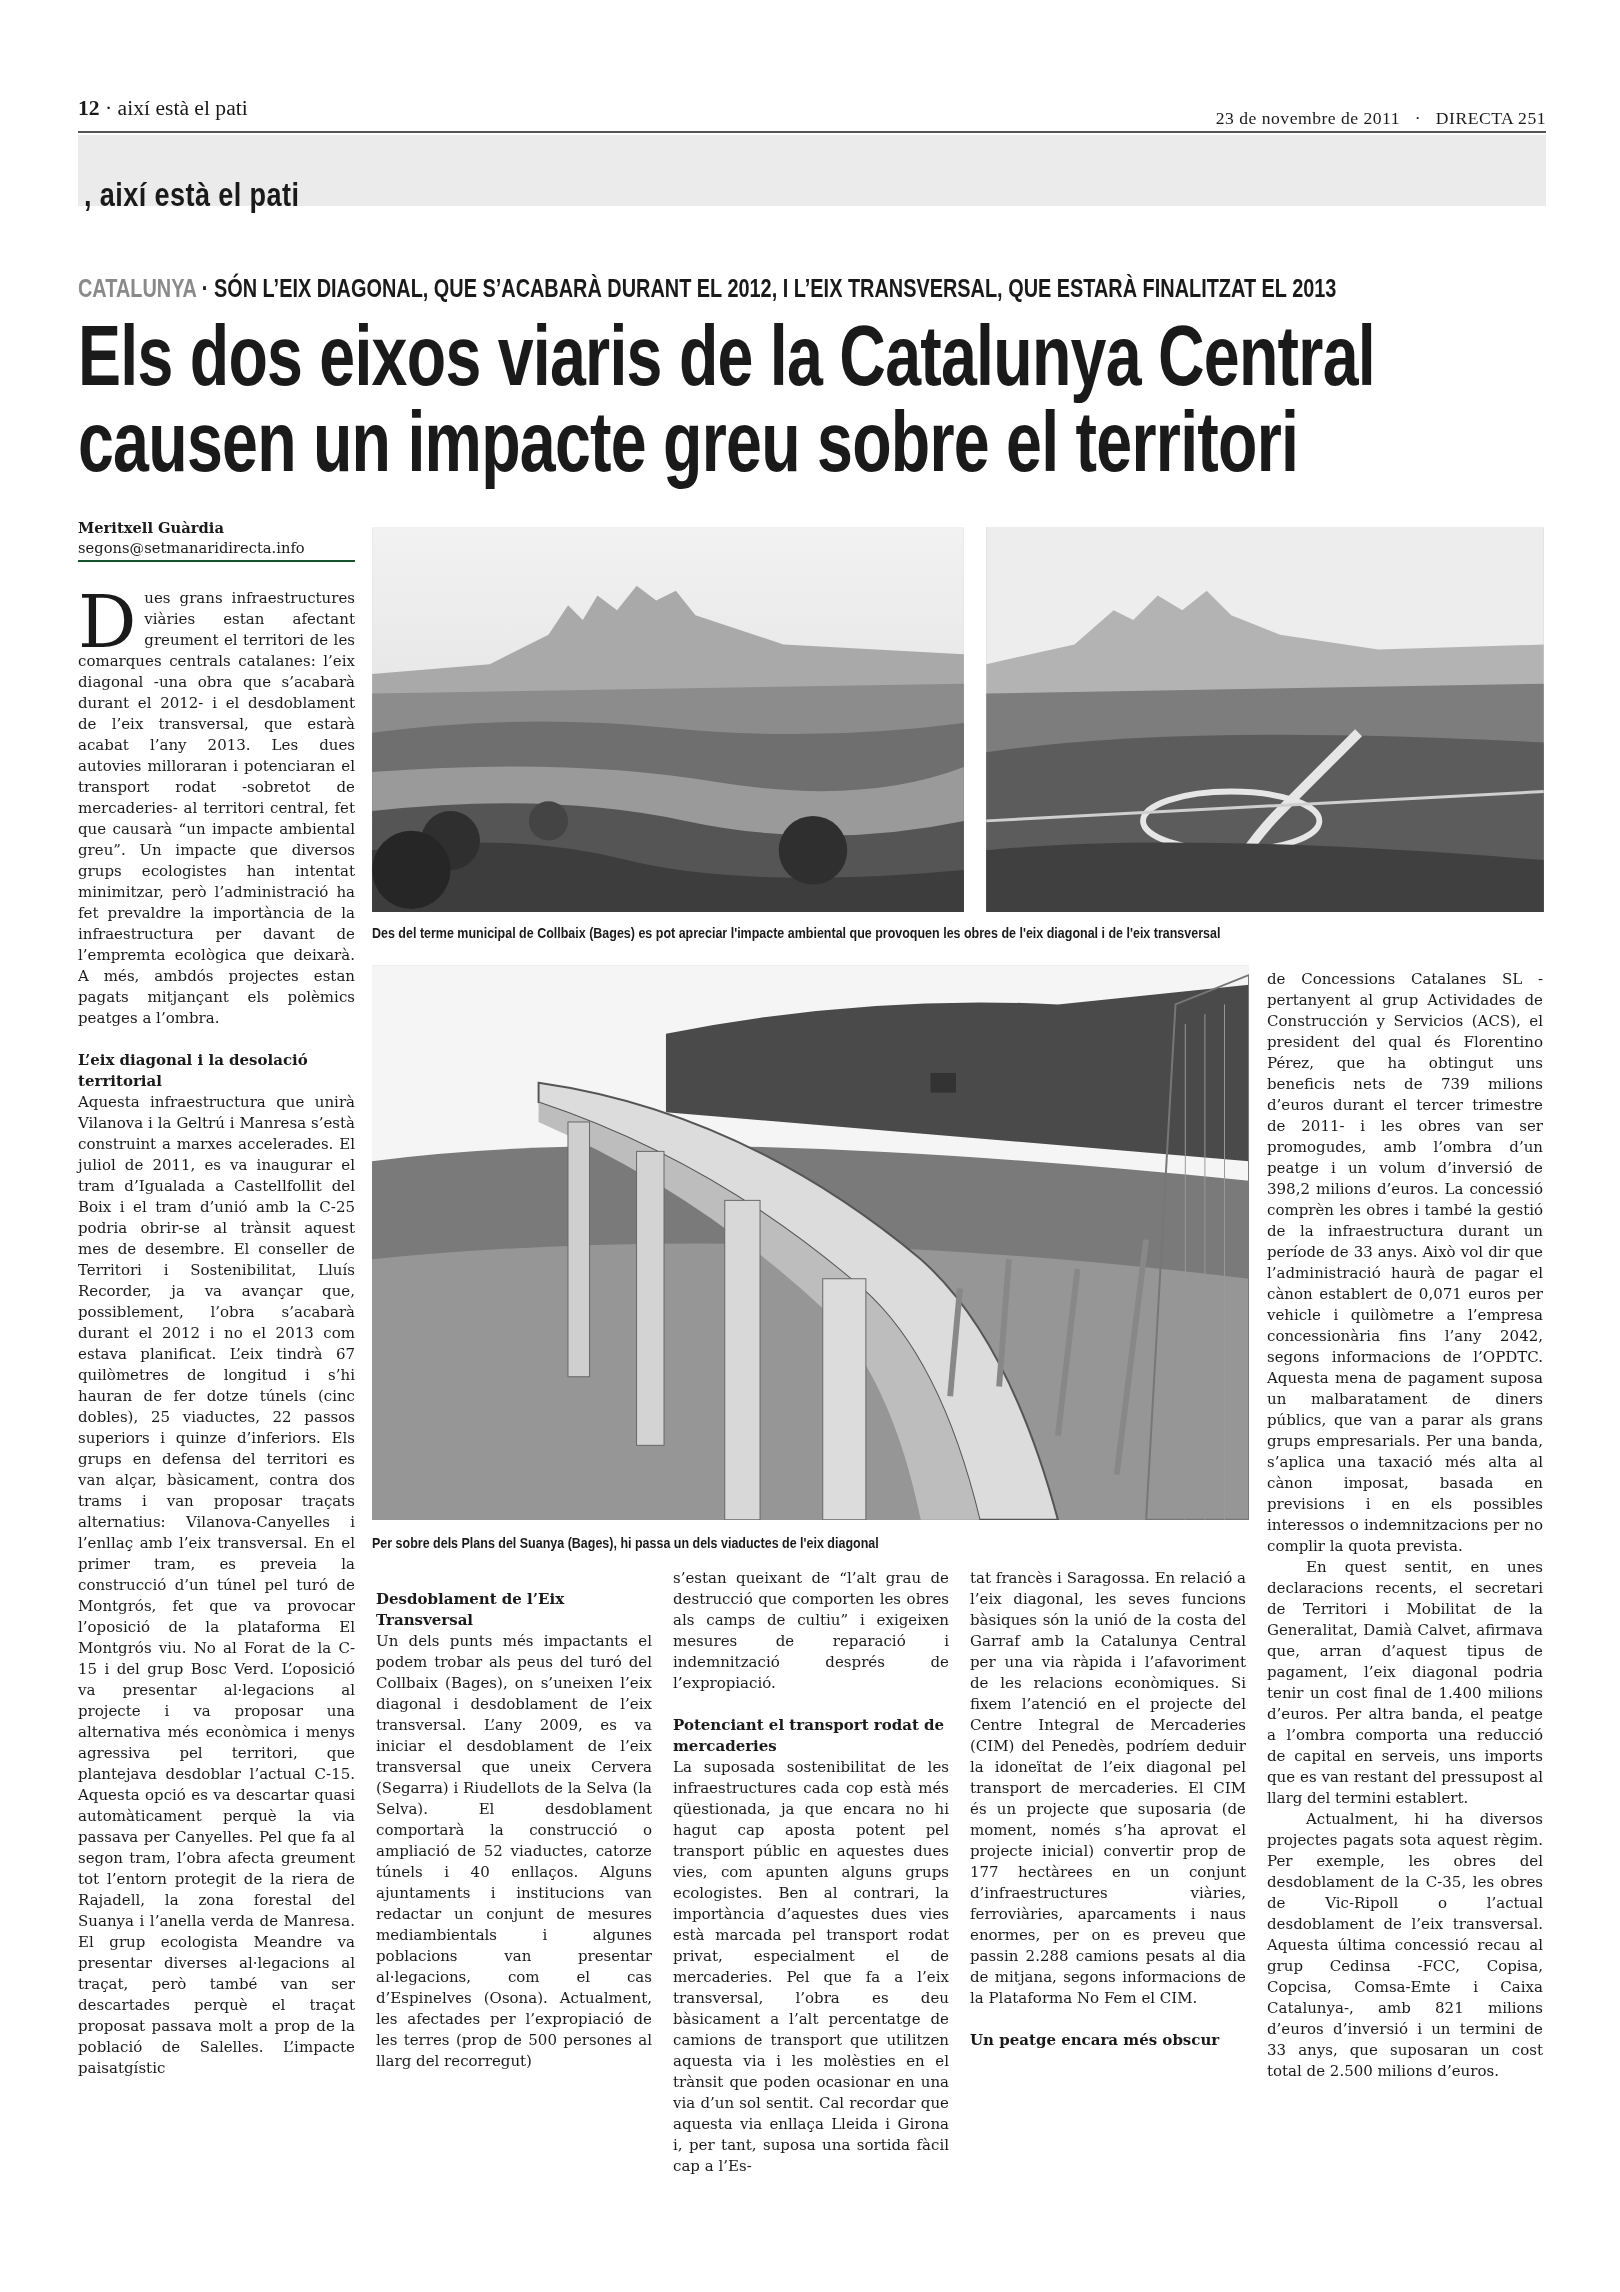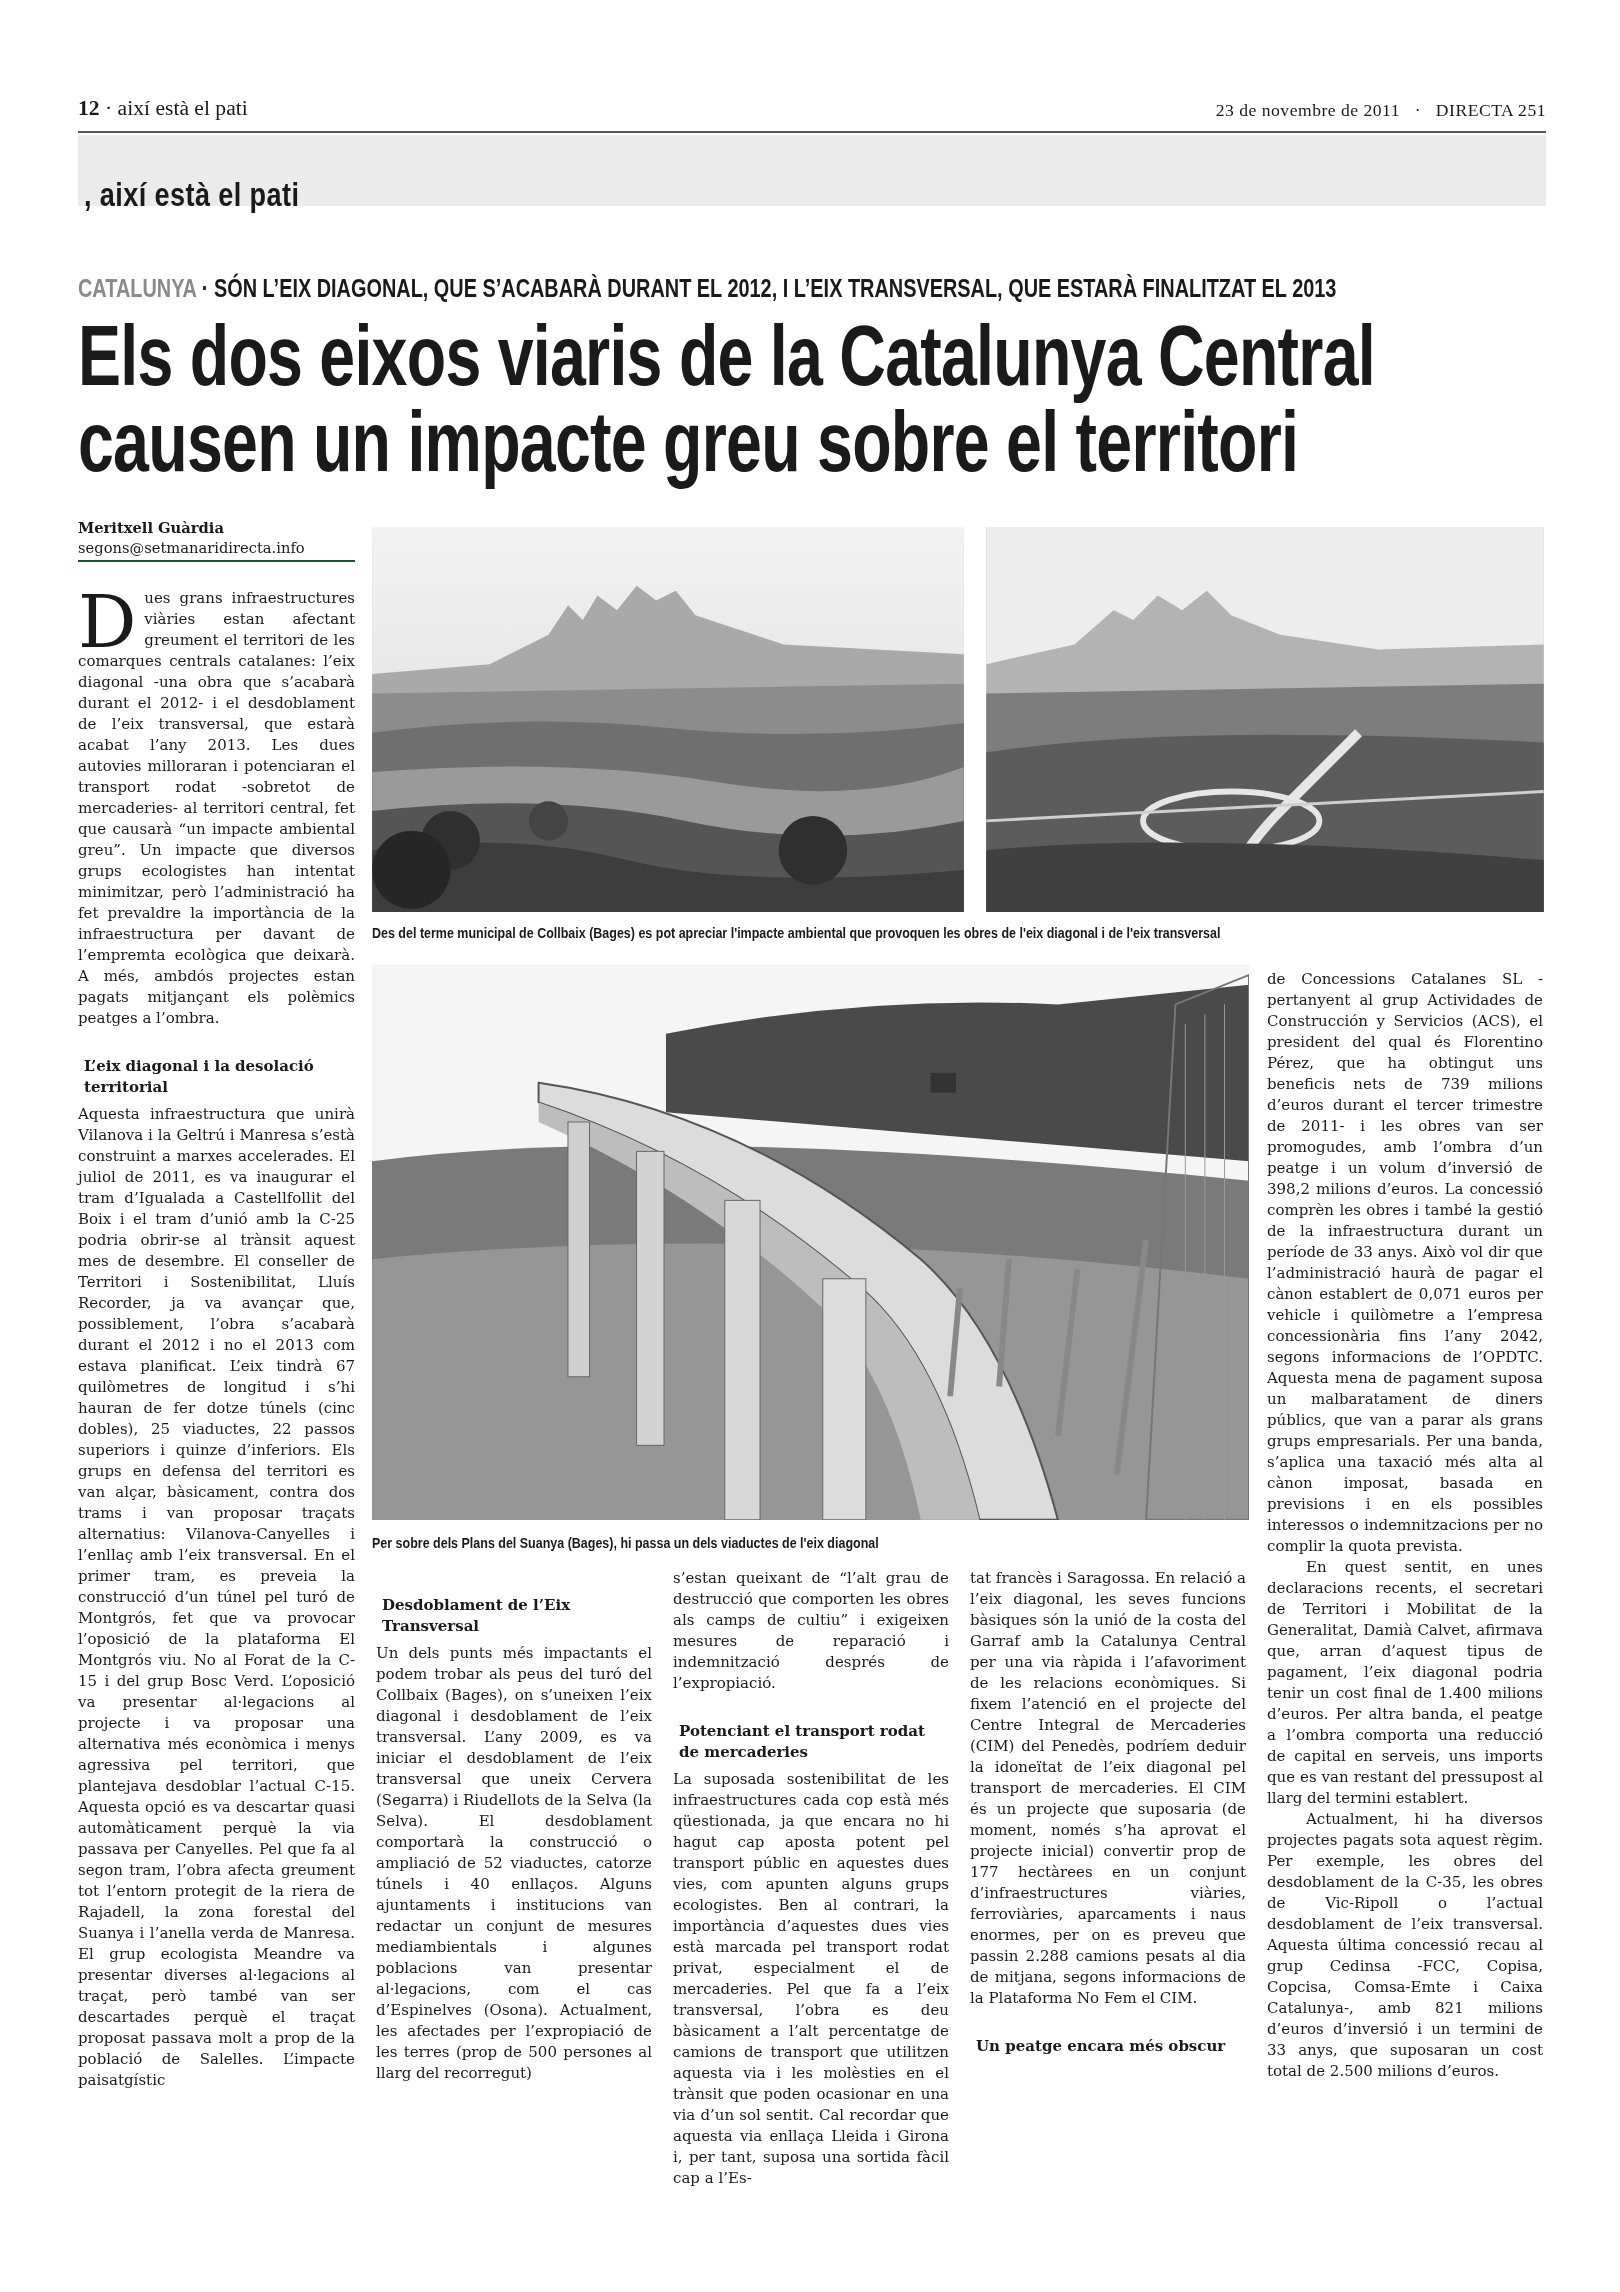--- a/index.html
+++ b/index.html
@@ -2,38 +2,38 @@
 <html><head>
 <meta charset="utf-8">
 <style>
   html, body { margin: 0; padding: 0; background: #ffffff; }
   body { width: 1620px; height: 2293px; position: relative; overflow: hidden; color: #1a1a1a; }
 
   
   .runhead { position: absolute; left: 78px; right: 74px; top: 96px; height: 35px; border-bottom: 2.9px solid #555; }
   .runhead .left { position: absolute; left: 0; top: 0; font-family: "Liberation Serif", serif; font-size: 21.6px; }
   .runhead .left b { font-weight: bold; }
-  .runhead .right { position: absolute; right: 0; top: 4px; font-family: "Liberation Serif", serif; font-size: 17.6px; letter-spacing: 0.5px; }
+  .runhead .right { position: absolute; right: 0; top: 12px; font-family: "Liberation Serif", serif; font-size: 17.6px; letter-spacing: 0.5px; }
   .section-band { position: absolute; left: 78px; right: 74px; top: 135px; height: 71px; background: #ebebeb; }
   .section-band .title { position: absolute; left: 5.9px; bottom: -7.8px; font-family: "Liberation Sans", sans-serif; font-weight: bold; font-size: 33px; transform: scaleX(0.82); transform-origin: left bottom; letter-spacing: 0.5px; }
 
   
   .kicker { position: absolute; left: 78px; top: 274px; font-family: "Liberation Sans", sans-serif; font-weight: bold; font-size: 25.5px; white-space: nowrap; transform: scaleX(0.78); transform-origin: left top; }
   .kicker .place { color: #8a8a8a; }
   .headline { position: absolute; left: 78px; top: 312px; width: 1960px; font-family: "Liberation Sans", sans-serif; font-weight: bold; font-size: 86px; line-height: 86px; transform: scaleX(0.75); transform-origin: left top; letter-spacing: -1px; }
 
   
   .byline { position: absolute; left: 78px; top: 518px; width: 277px; border-bottom: 2px solid #14532d; padding-bottom: 2.9px; font-family: "DejaVu Serif", serif; }
   .byline .author { font-weight: bold; font-size: 14.7px; line-height: 19.6px; }
   .byline .email { font-size: 14.7px; line-height: 19.6px; }
 
   
   .col { position: absolute; font-family: "DejaVu Serif", serif; font-size: 15px; line-height: 21px; text-align: justify; hyphens: manual; }
   .col p { margin: 0; }
-  .col h3 { margin: 6px; font-size: 15px; line-height: 21px; font-weight: bold; text-align: left; }
+  .col h3 { margin: 0; font-size: 15px; line-height: 21px; font-weight: bold; text-align: left; }
   .col .gap { height: 20.6px; }
   .col .indent { text-indent: 39px; }
   .dropcap { float: left; font-family: "DejaVu Serif", serif; font-size: 73px; line-height: 59px; margin: 3.9px 7.8px 0 0; font-weight: normal; }
 
   #col1 { left: 78px; top: 588px; width: 277px; }
   #col2 { left: 376px; top: 1568px; width: 276px; }
   #col3 { left: 673px; top: 1568px; width: 276px; }
   #col4 { left: 970px; top: 1568px; width: 276px; }
   #col5 { left: 1267px; top: 969px; width: 276px; }
 

